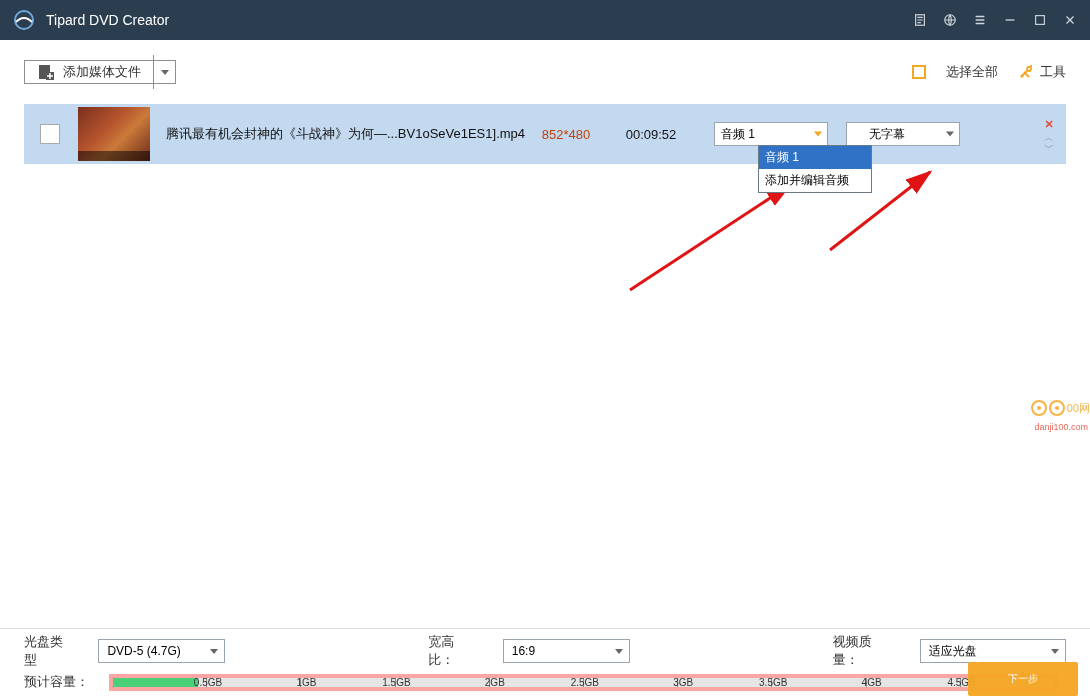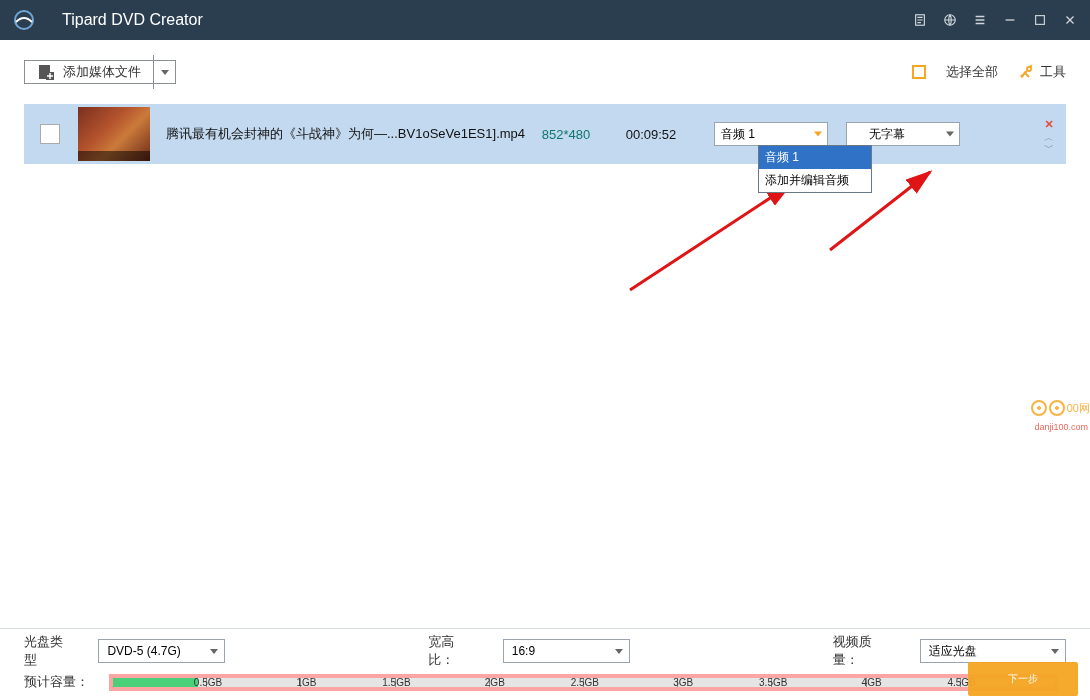--- a/index.html
+++ b/index.html
@@ -1,21 +1,21 @@
 <!DOCTYPE html>
 <html><head>
   <meta charset="utf-8">
   <style>
     * { margin: 0; padding: 0; box-sizing: border-box; font-family: "Microsoft YaHei", Arial, sans-serif; }
     body { width: 1090px; height: 700px; background: #fff; overflow: hidden; position: relative; }
     
     
     .titlebar { height: 40px; background: #2b3e50; display: flex; align-items: center; padding: 0 12px; color: #fff; }
     .titlebar-logo { width: 24px; height: 24px; margin-right: 10px; display:flex; align-items:center; justify-content:center; }
-    .titlebar-title { font-size: 16px; flex: 1; margin-left: 16px; }
+    .titlebar-title { font-size: 14px; flex: 1; }
     .titlebar-icons { display: flex; gap: 14px; align-items: center; }
     .titlebar-icon { width: 16px; height: 16px; display: flex; align-items: center; justify-content: center; cursor: pointer; color:#d0d6db; }
     .titlebar-icon svg { width: 14px; height: 14px; }
     
     
     .toolbar { height: 64px; display: flex; align-items: center; padding: 0 24px 0 24px; }
     .add-media-btn { display: flex; align-items: center; border: 1px solid #8a8f94; height: 24px; background: #fff; cursor: pointer; }
     .add-media-main { display: flex; align-items: center; padding: 0 12px; gap: 8px; font-size: 13px; color:#333; }
     .add-media-caret { width: 22px; height: 34px; border-left: 1px solid #8a8f94; display: flex; align-items: center; justify-content: center; }
     .toolbar-spacer { flex: 1; }
@@ -23,21 +23,21 @@
     .select-all-check { width: 14px; height: 14px; border: 2px solid #f5a623; }
     .tools-link { display: flex; align-items: center; gap: 6px; font-size: 13px; color: #333; cursor:pointer; }
     
     
     .media-list { padding: 0 24px; }
     .media-row { height: 60px; background: #c3d9ef; display: flex; align-items: center; padding: 0 10px 0 16px; position: relative; justify-content: flex-end; }
     .row-check { width: 20px; height: 20px; background: #fff; border: 1px solid #aaa; margin-right: 18px; }
     .thumb { width: 72px; height: 54px; background: linear-gradient(135deg,#7a2f1e,#b5542e 40%,#cb7a3a 60%,#6b2a18); position:relative; margin-right: 16px; }
     .thumb::after { content:""; position:absolute; bottom:0; left:0; right:0; height:10px; background:rgba(0,0,0,0.5); }
     .filename { font-size: 13px; color: #111; width: 360px; white-space: nowrap; overflow: hidden; text-overflow: ellipsis; }
-    .resolution { font-size: 13px; color: #0f766e; width: 80px; text-align: center; }
+    .resolution { font-size: 13px; color: #c2410c; width: 80px; text-align: center; }
     .duration { font-size: 13px; color: #111; width: 90px; text-align: center; }
     .combo { position: relative; height: 24px; border: 1px solid #9aa4ae; background: #fff; display: flex; align-items: center; padding: 0 20px 0 6px; font-size: 12px; margin-left: 18px; cursor:pointer; }
     .combo-audio { width: 114px; }
     .combo-sub { width: 114px; padding-left: 22px; }
     .combo-caret { position: absolute; right: 5px; top: 50%; transform: translateY(-50%); }
     .row-actions { margin-left: auto; display:flex; flex-direction:column; align-items:center; gap:3px; padding-right:2px; }
     .row-close { color: #e74c3c; font-size: 11px; cursor:pointer; font-weight:bold; }
     .row-updown { color: #7a8a99; font-size: 10px; line-height: 7px; cursor:pointer; }
     
     

